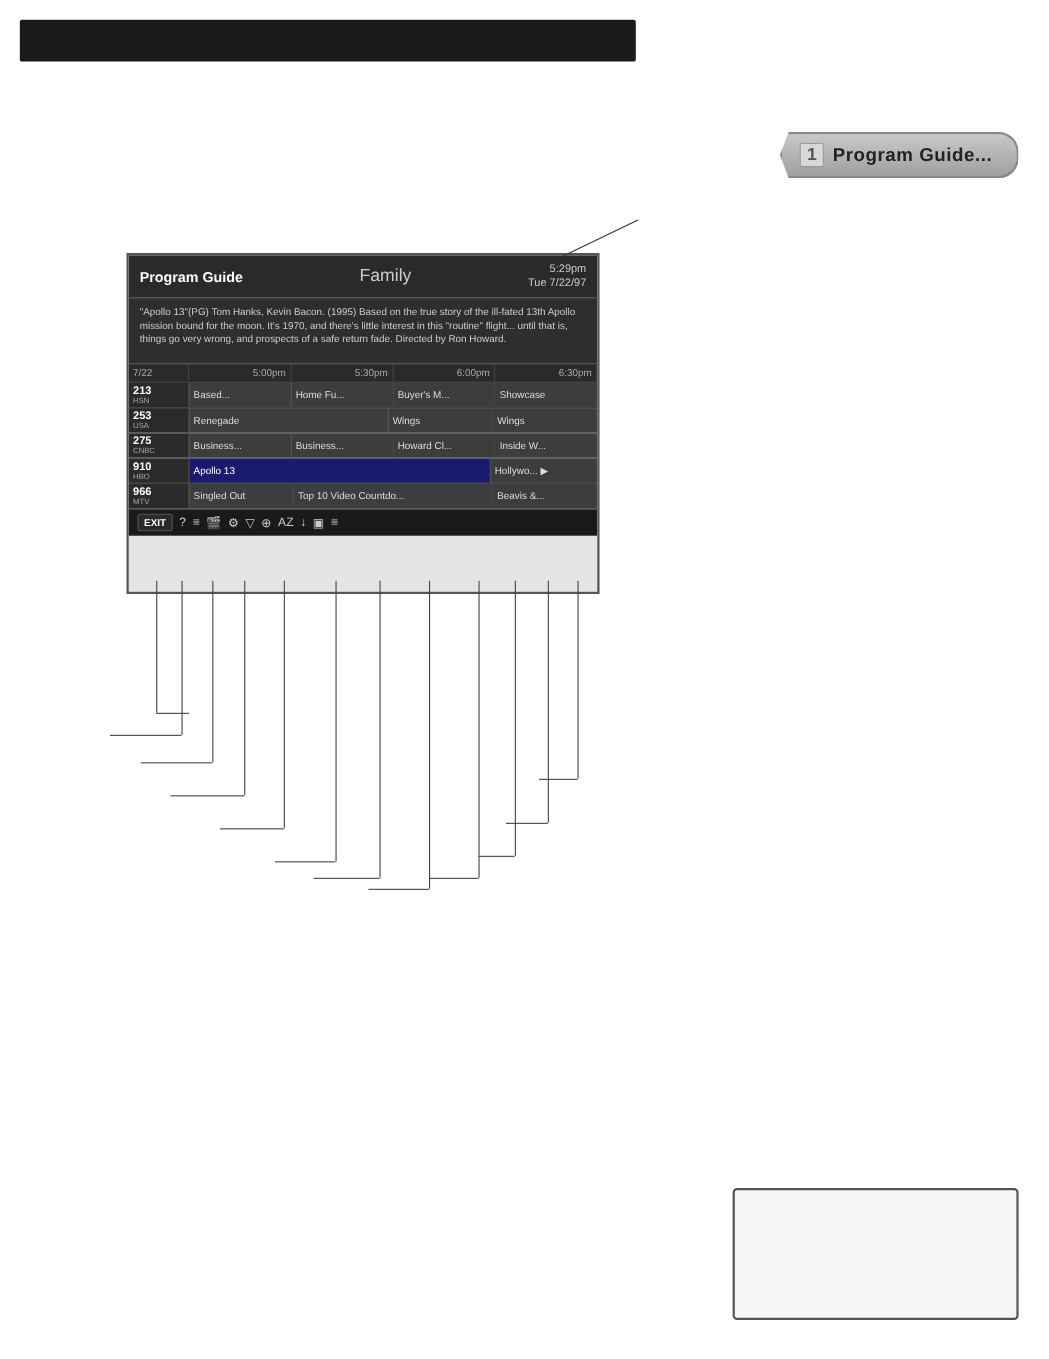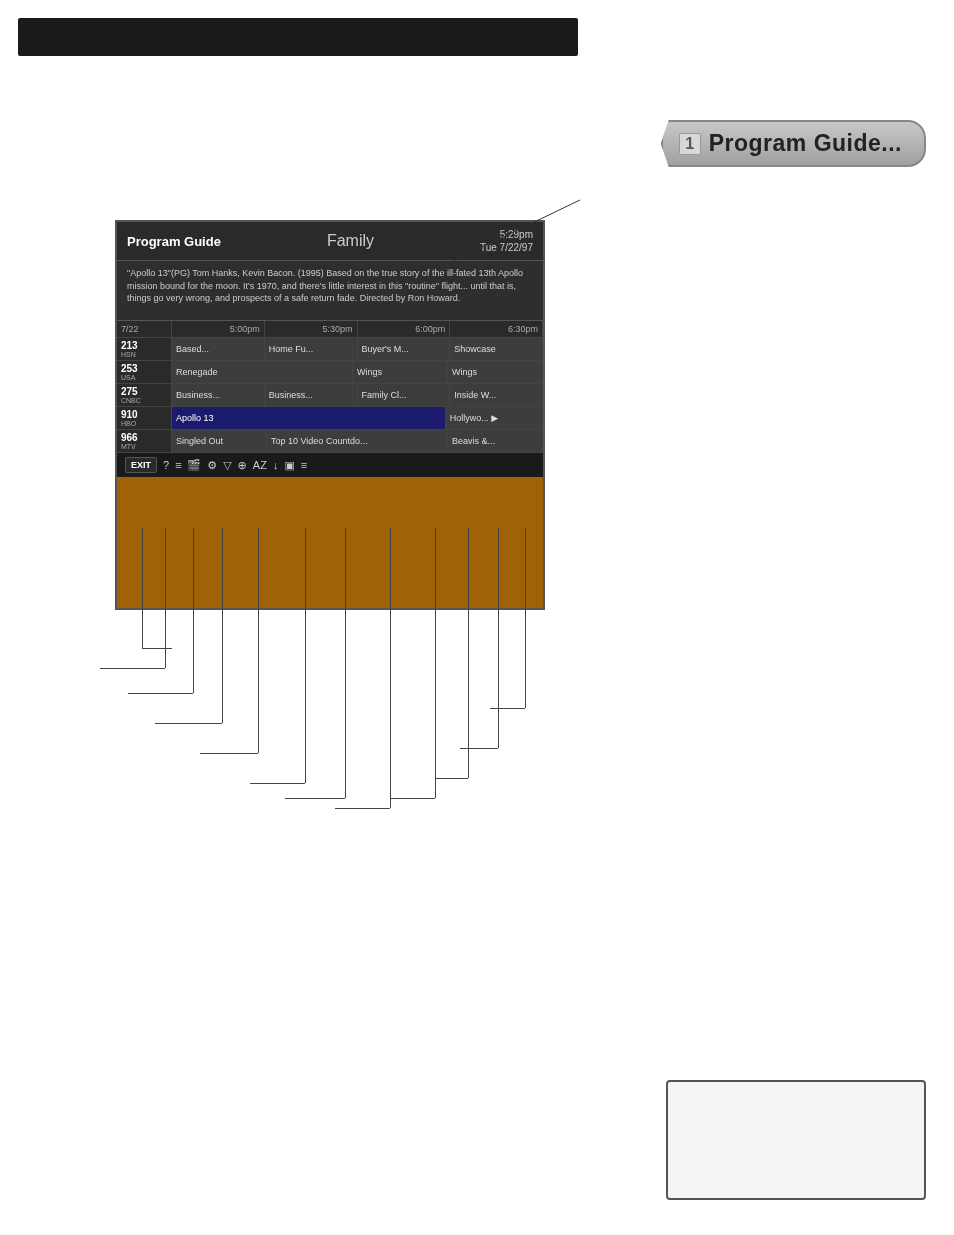--- a/index.html
+++ b/index.html
@@ -43,34 +43,34 @@
       background: #d8d8d8;
       border: 1px solid #999;
       width: 22px;
       height: 22px;
       display: flex;
       align-items: center;
       justify-content: center;
       border-radius: 2px;
     }
     .program-guide-btn .label {
-      font-size: 23px;
+      font-size: 17px;
       font-weight: bold;
       color: #222;
       letter-spacing: 0.5px;
     }
 
     
     .guide-screenshot {
       position: absolute;
-      top: 220px;
+      top: 230px;
       left: 115px;
       width: 430px;
-      height: 390px;
-      background: #a16207;
+      height: 310px;
+      background: #e5e5e5;
       border: 2px solid #555;
       overflow: hidden;
     }
 
     
     .guide-header {
       background: #2a2a2a;
       padding: 6px 10px;
       display: flex;
       justify-content: space-between;
@@ -264,21 +264,21 @@
     <div class="program-cell">Wings</div>
   </div>
 
   <div class="channel-row">
     <div class="channel-id">
       <span class="channel-num">275</span>
       <span class="channel-call">CNBC</span>
     </div>
     <div class="program-cell">Business...</div>
     <div class="program-cell">Business...</div>
-    <div class="program-cell">Family Cl...</div>
+    <div class="program-cell">Howard Cl...</div>
     <div class="program-cell">Inside W...</div>
   </div>
 
   <div class="channel-row">
     <div class="channel-id">
       <span class="channel-num">910</span>
       <span class="channel-call">HBO</span>
     </div>
     <div class="program-cell span3 highlighted">Apollo 13</div>
     <div class="program-cell">Hollywo... ▶</div>

